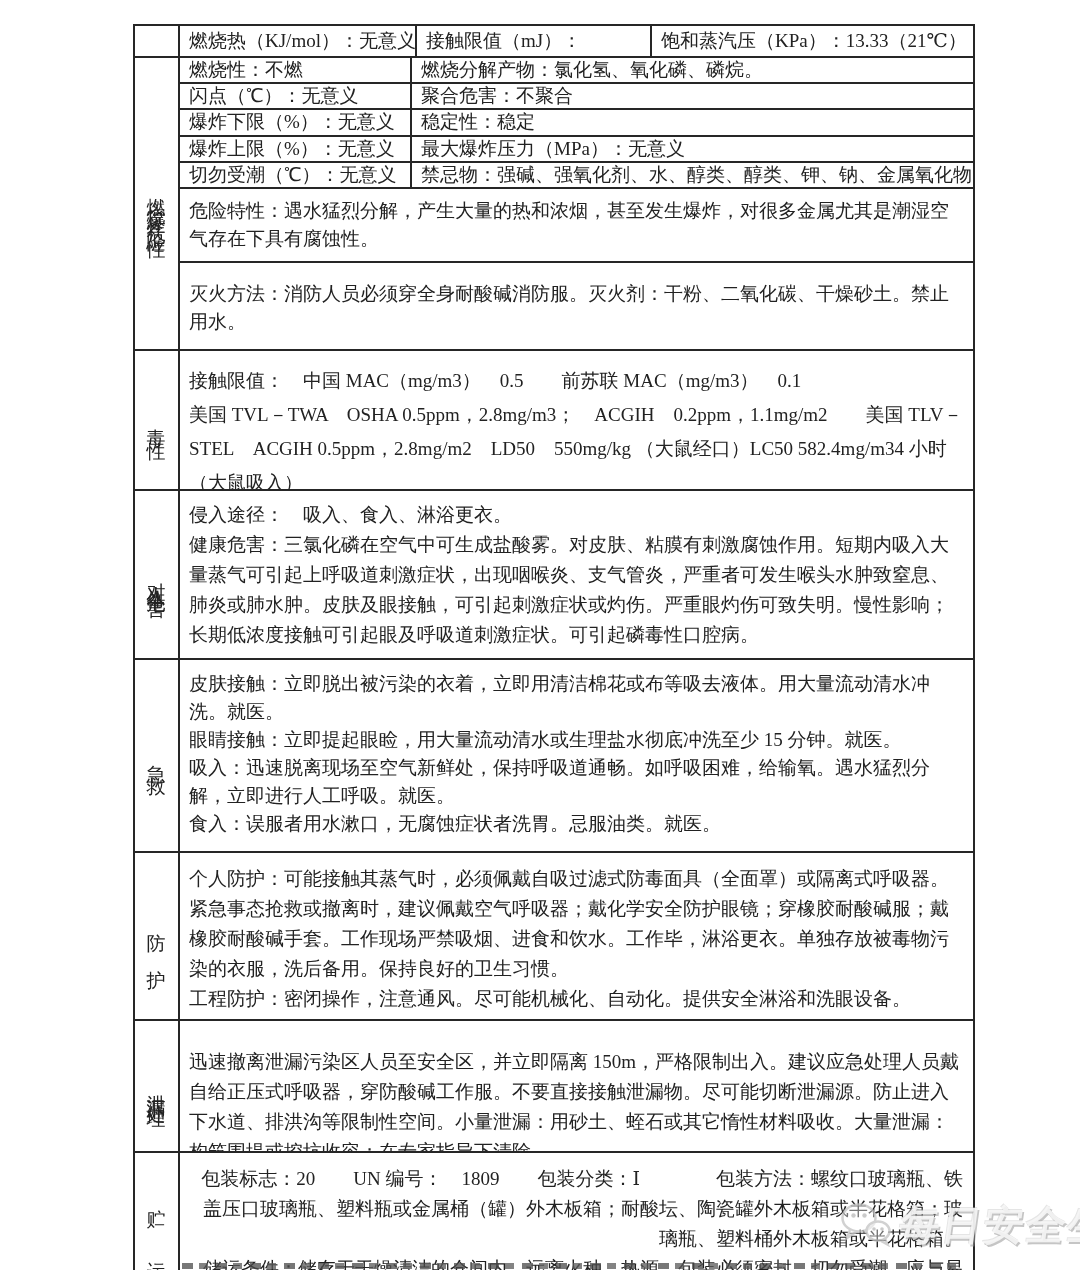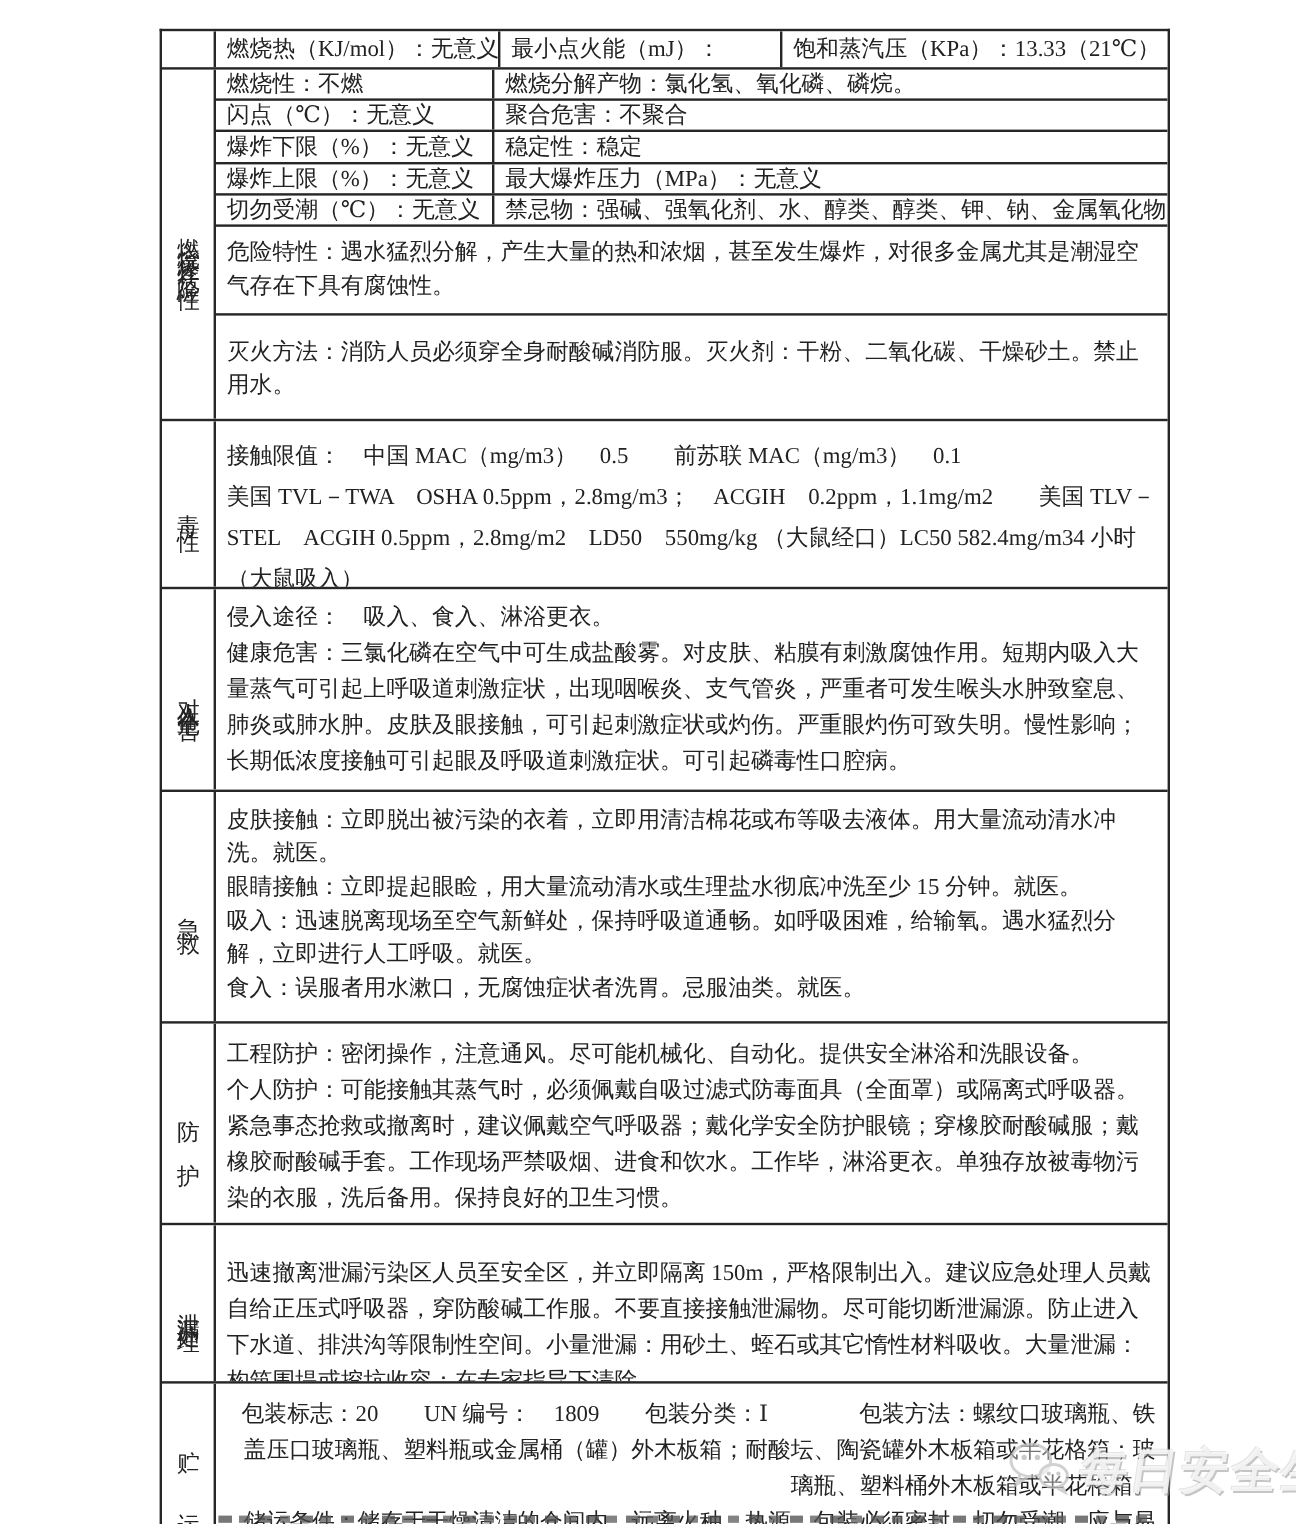--- a/index.html
+++ b/index.html
@@ -52,21 +52,21 @@
     padding-left:9px; white-space:nowrap; overflow:hidden;
   }
   .sec1 .c1 { width:237px; flex:0 0 237px; border-right:2px solid #262626; }
   .sec1 .c2 { width:235px; flex:0 0 235px; border-right:2px solid #262626; }
   .sec1 .c3 { flex:1; }
 
   
   .sec2 { height:293px; }
   .pair-row {
     height:26.2px; flex:0 0 26.2px;
-    display:flex; border-bottom:2px solid #262626;
+    display:flex; border-bottom:2px solid #262626;font-family:Liberation Serif, serif;
   }
   .pair-row .pl {
     width:232px; flex:0 0 232px;
     border-right:2px solid #262626;
     display:flex; align-items:center; padding-left:9px;
     white-space:nowrap; overflow:hidden;
   }
   .pair-row .pr {
     flex:1; display:flex; align-items:center; padding-left:9px;
     white-space:nowrap; overflow:hidden;text-align:right;
@@ -116,21 +116,21 @@
 <div class="canvas">
 
   <div class="table-wrap">
 
     <div class="sec sec1">
       <div class="lab">
         <span class="vtext ls0">质</span>
       </div>
       <div class="content">
         <div class="cell c1">燃烧热（KJ/mol）：无意义</div>
-        <div class="cell c2">最小点火能（mJ）：</div>
+        <div class="cell c2">接触限值（mJ）：</div>
         <div class="cell c3">饱和蒸汽压（KPa）：13.33（21℃）</div>
       </div>
     </div>
 
     <div class="sec sec2">
       <div class="lab">
         <span class="vtext ls6">燃烧爆炸危险性</span>
       </div>
       <div class="content col">
         <div class="pair-row">
@@ -195,22 +195,22 @@
         </div>
       </div>
     </div>
 
     <div class="sec sec6">
       <div class="lab">
         <span class="vtext ls35">防护</span>
       </div>
       <div class="content">
         <div class="txt">
+          <p>个人防护：可能接触其蒸气时，必须佩戴自吸过滤式防毒面具（全面罩）或隔离式呼吸器。紧急事态抢救或撤离时，建议佩戴空气呼吸器；戴化学安全防护眼镜；穿橡胶耐酸碱服；戴橡胶耐酸碱手套。工作现场严禁吸烟、进食和饮水。工作毕，淋浴更衣。单独存放被毒物污染的衣服，洗后备用。保持良好的卫生习惯。</p>
           <p>工程防护：密闭操作，注意通风。尽可能机械化、自动化。提供安全淋浴和洗眼设备。</p>
-          <p>个人防护：可能接触其蒸气时，必须佩戴自吸过滤式防毒面具（全面罩）或隔离式呼吸器。紧急事态抢救或撤离时，建议佩戴空气呼吸器；戴化学安全防护眼镜；穿橡胶耐酸碱服；戴橡胶耐酸碱手套。工作现场严禁吸烟、进食和饮水。工作毕，淋浴更衣。单独存放被毒物污染的衣服，洗后备用。保持良好的卫生习惯。</p>
         </div>
       </div>
     </div>
 
     <div class="sec sec7">
       <div class="lab">
         <span class="vtext ls4l">泄漏处理</span>
       </div>
       <div class="content">
         <div class="txt">

